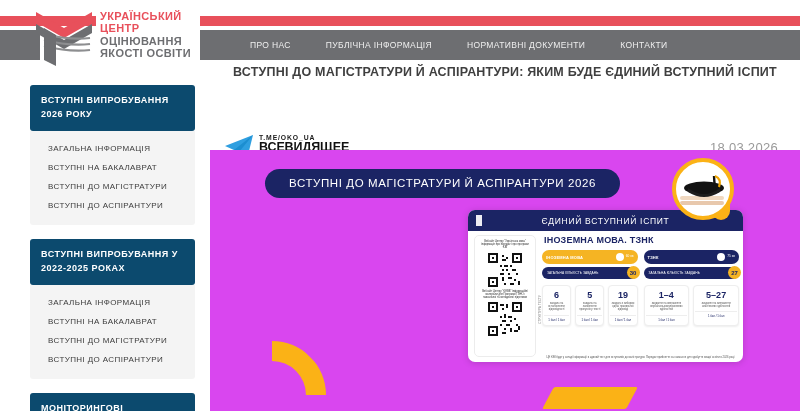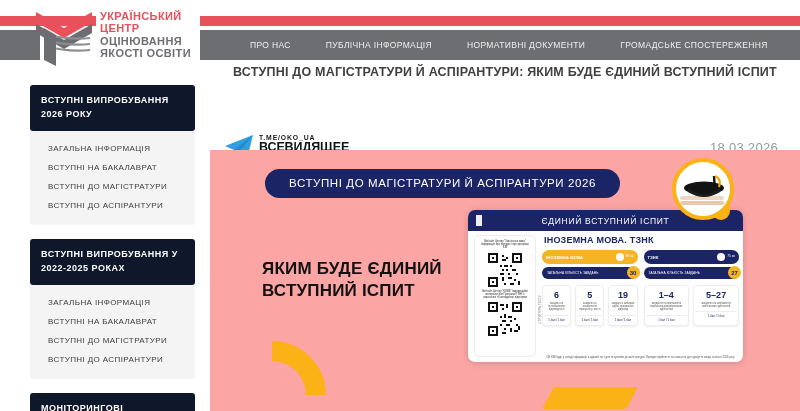--- a/index.html
+++ b/index.html
@@ -48,21 +48,21 @@
   }
   .nav a {
     color: #efefef; font-size: 8.5px; letter-spacing: .35px;
     text-decoration: none; white-space: nowrap; font-weight: 400;
   }
 
   
   .sidebar { position: absolute; left: 30px; top: 85px; width: 165px; }
   .side-block { margin-bottom: 14px; }
   .side-head {
-    background: #0f172a; color: #fff;
+    background: #0c4a6e; color: #fff;
     font-size: 9px; font-weight: 700; letter-spacing: .5px;
     padding: 9px 11px; line-height: 1.55;
     border-radius: 3px;
   }
   .side-body { background: #f4f4f4; padding: 8px 0 10px 0; border-radius: 0 0 3px 3px; }
   .side-item {
     display: block; color: #3b3b3b; font-size: 8px; letter-spacing: .4px;
     padding: 5px 12px 5px 18px; text-decoration: none; white-space: nowrap;
   }
 
@@ -80,21 +80,21 @@
   
   .tg-wm { position: absolute; left: 14px; top: 42px; display: flex; align-items: flex-start; gap: 5px; margin-top: 28px; }
   .tg-wm .tg-txt { padding-top: 2px; }
   .tg-wm .tg-url { font-size: 6.8px; font-weight: 700; color:#1a1a1a; letter-spacing: .9px; }
   .tg-wm .tg-name { font-size: 12.5px; font-weight: 800; color:#111; letter-spacing: -.1px; line-height: 1.03; }
 
   
   .poster {
     position: absolute; left: 210px; top: 150px;
     width: 590px; height: 261px;
-    background: #fca5a5; overflow: hidden;
+    background: #d946ef; overflow: hidden;
   }
   .poster-arc {
     position: absolute; left: 8px; bottom: -38px;
     width: 108px; height: 108px;
     border: 20px solid #fbb216;
     border-radius: 50%;
     border-right-color: transparent; border-bottom-color: transparent; border-left-color: transparent;
     transform: rotate(45deg);
   }
   .poster-arc2 {
@@ -230,21 +230,20 @@
       <div class="l1">УКРАЇНСЬКИЙ</div>
       <div class="l2">ЦЕНТР</div>
       <div class="l3">ОЦІНЮВАННЯ</div>
       <div class="l4">ЯКОСТІ ОСВІТИ</div>
     </div>
 
     <nav class="nav">
       <a href="#">ПРО НАС</a>
       <a href="#">ПУБЛІЧНА ІНФОРМАЦІЯ</a>
       <a href="#">НОРМАТИВНІ ДОКУМЕНТИ</a>
-      <a href="#">ГРОМАДСЬКЕ СПОСТЕРЕЖЕННЯ</a>
       <a href="#">КОНТАКТИ</a>
     </nav>
   </div>
 
   <aside class="sidebar">
 
     <div class="side-block">
       <div class="side-head">ВСТУПНІ ВИПРОБУВАННЯ 2026 РОКУ</div>
       <div class="side-body">
         <a href="#" class="side-item">ЗАГАЛЬНА ІНФОРМАЦІЯ</a>
@@ -300,24 +299,20 @@
       <svg width="56" height="56" viewBox="0 0 56 56">
         <rect x="4" y="34" width="44" height="4" rx="2" fill="#f0d8c0"></rect>
         <rect x="4" y="39" width="44" height="4" rx="2" fill="#e8c8ac"></rect>
         <ellipse cx="28" cy="26" rx="20" ry="6.5" fill="#121212"></ellipse>
         <path d="M12 26 Q28 38 44 26 L44 30 Q28 40 12 30 Z" fill="#1d1d1d"></path>
         <path d="M38 14 L39 29" stroke="#121212" stroke-width="2.4" fill="none"></path>
         <path d="M39 14 Q46 17 43 25" stroke="#f0a500" stroke-width="2.2" fill="none"></path>
       </svg>
     </div>
 
-    <div class="poster-headline">
-      <div>ЯКИМ БУДЕ ЄДИНИЙ</div>
-      <div>ВСТУПНИЙ ІСПИТ</div>
-    </div>
 
     <div class="info-card">
 
       <div class="info-top">
         <div class="mini-logo"></div>
         <span>ЄДИНИЙ ВСТУПНИЙ ІСПИТ</span>
       </div>
 
       <div class="info-body">
 

